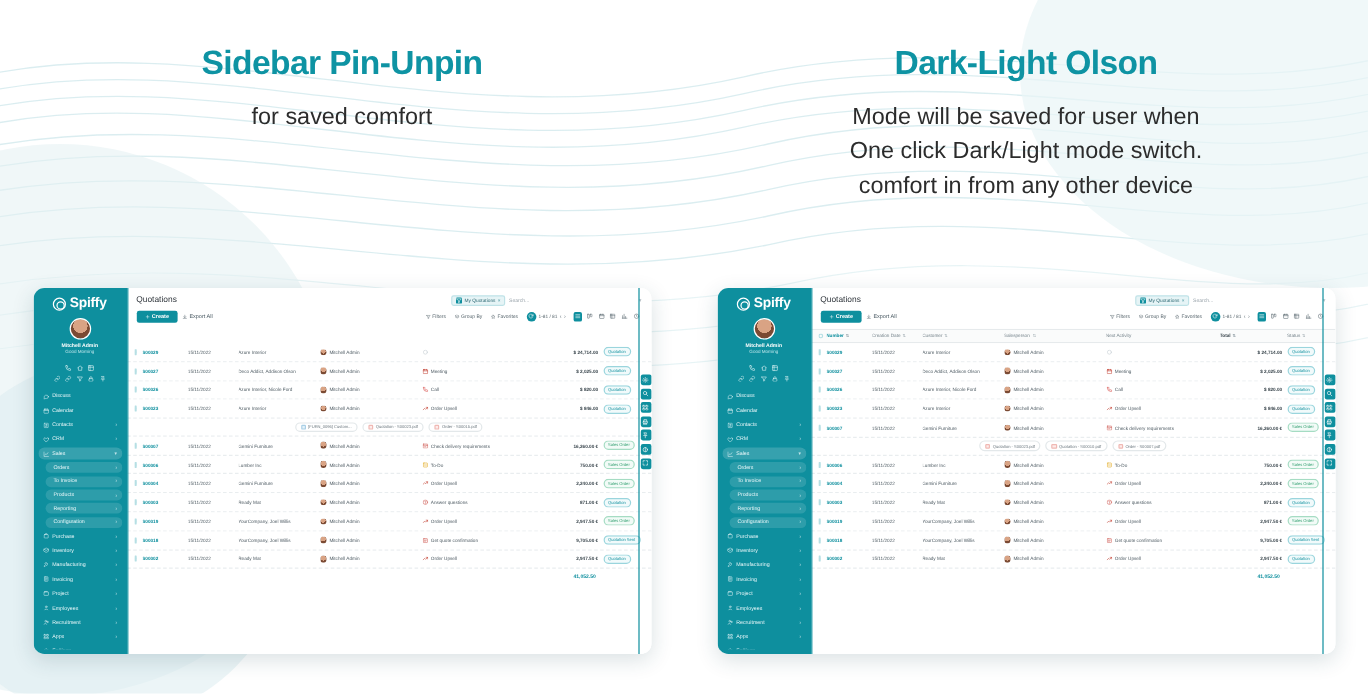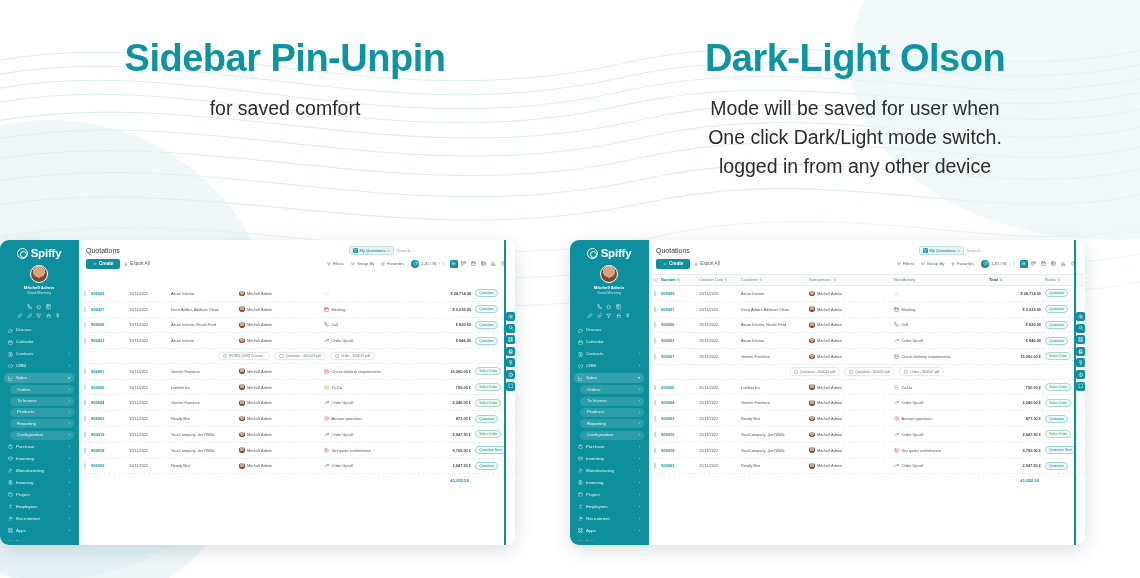--- a/index.html
+++ b/index.html
@@ -25,41 +25,41 @@
 
   
   .headings {
     position: relative; z-index: 3;
     display: flex;
     padding-top: 38px;
   }
   .head-col { width: 570px; text-align: center; }
   .head-title {
     color: #0e93a3;
-    font-size: 38px;
+    font-size: 28px;
     font-weight: bold;
     letter-spacing: -0.5px;
     line-height: 1.1;
   }
   .head-sub {
     margin-top: 14px;
     color: #2c2c2c;
     font-size: 19.5px;
     line-height: 1.48;
     font-weight: 400;
   }
 
   
   .mocks {
     position: absolute;
     left: 0; right: 0; top: 240px;
     z-index: 3;
     display: flex;
   }
-  .mock-col { width: 570px; display: flex; justify-content: flex-start; }
+  .mock-col { width: 570px; display: flex; justify-content: center; }
 
   .app-card {
     width: 515px; height: 305px;
     background: #ffffff;
     border-radius: 9px;
     box-shadow: 0 5px 18px rgba(25,70,80,.16);
     display: flex;
     overflow: hidden;
     position: relative;
   }
@@ -239,21 +239,21 @@
     <div class="head-title">Sidebar Pin-Unpin</div>
     <div class="head-sub">
       <div>for saved comfort</div>
     </div>
   </div>
   <div class="head-col">
     <div class="head-title">Dark-Light Olson</div>
     <div class="head-sub">
       <div>Mode will be saved for user when</div>
       <div>One click Dark/Light mode switch.</div>
-      <div>logged in from any other device</div>
+      <div>comfort in from any other device</div>
     </div>
   </div>
 </div>
 
 <div class="mocks">
   <div class="mock-col">
     <div class="app-card" id="card-left">
         <div class="sidebar">
           <div class="brand">
           <span class="brand-mark"></span>

